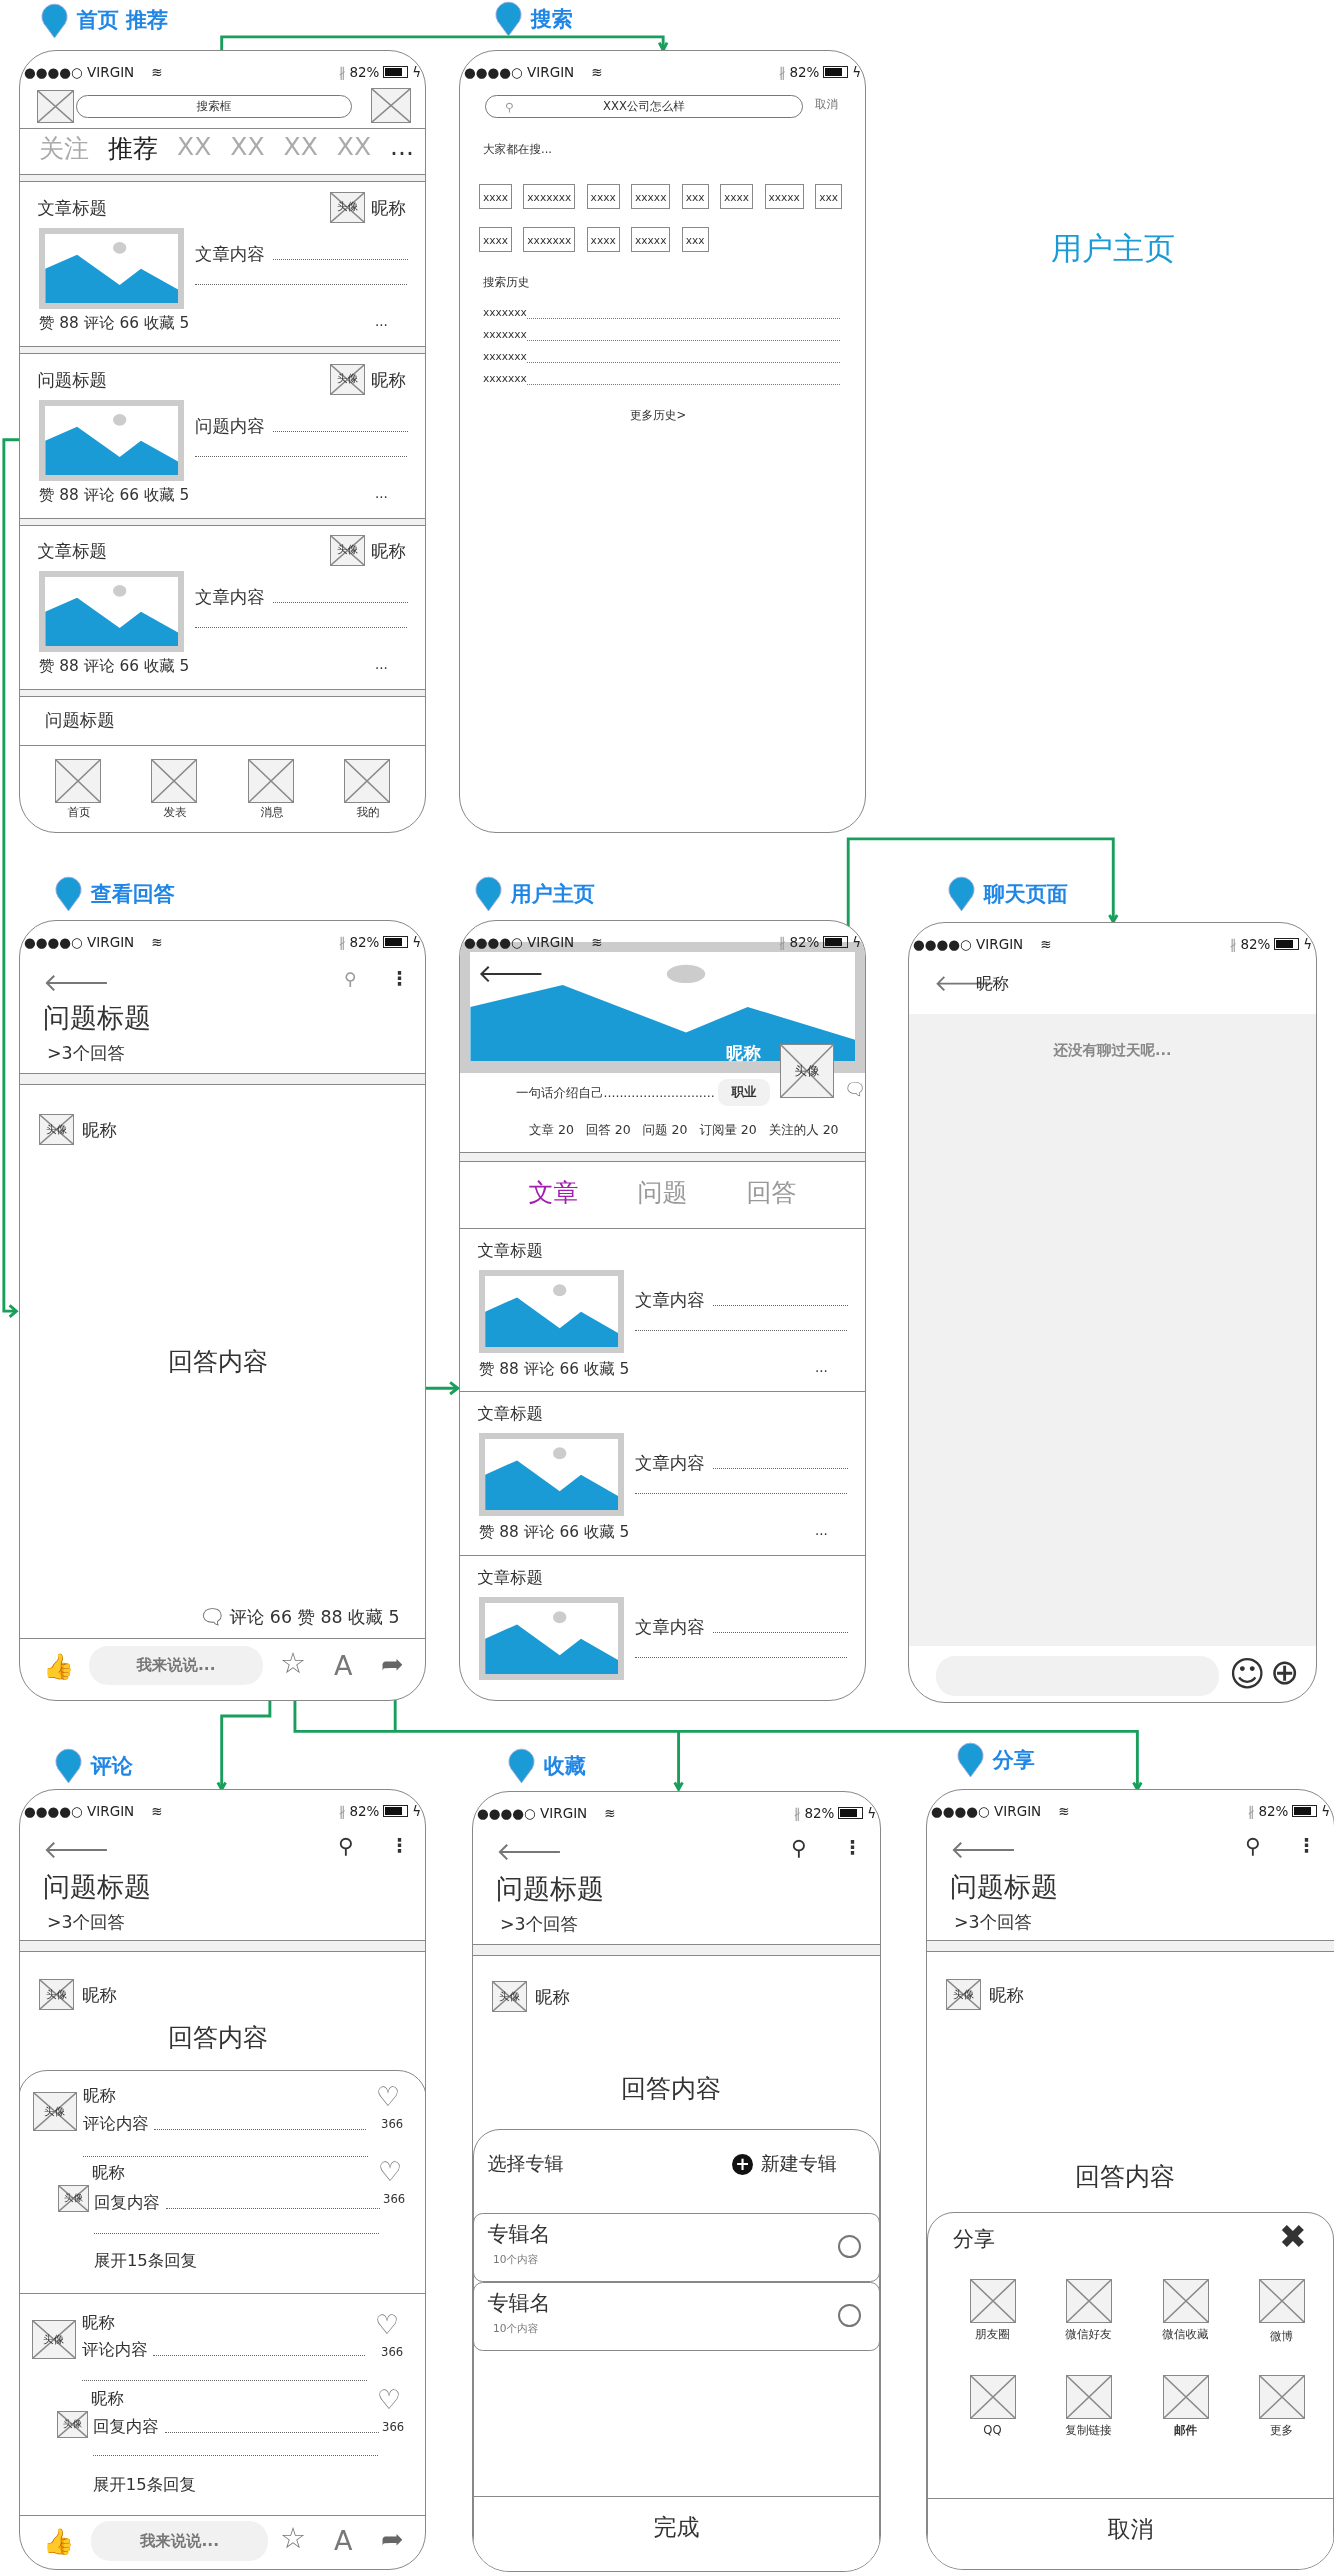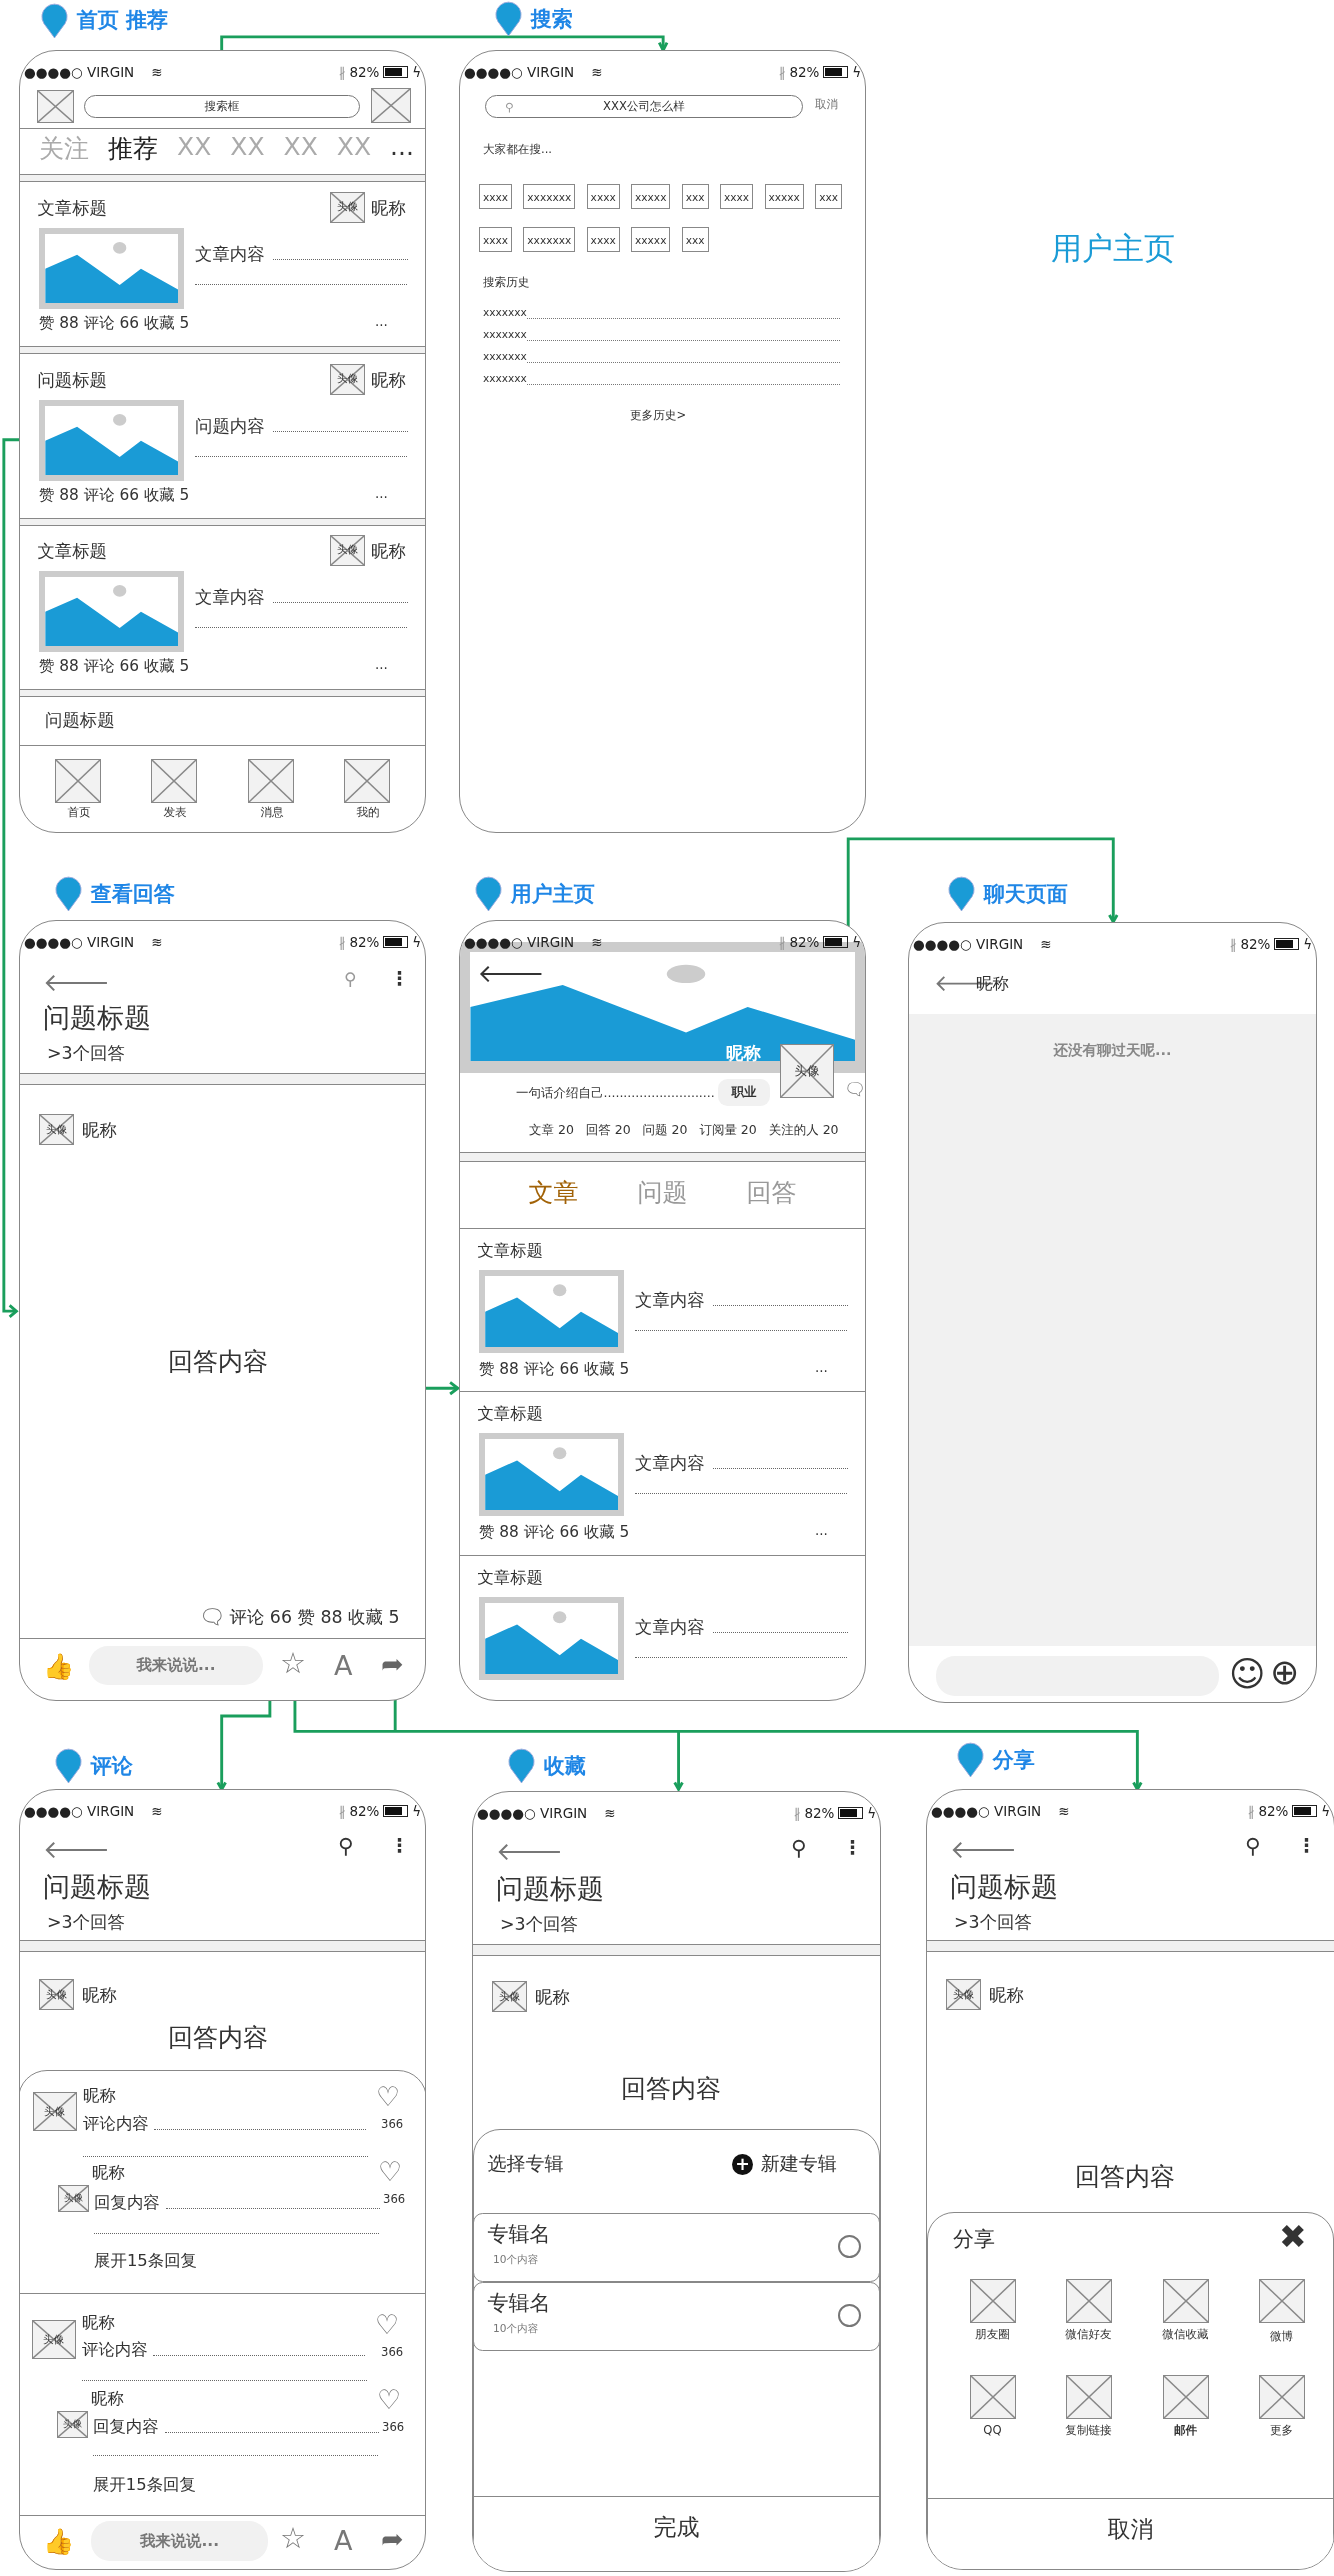--- a/index.html
+++ b/index.html
@@ -87,21 +87,21 @@
         <span>82%</span>
         <span class="batt"></span>
         <span>ϟ</span>
       </span>
   </div>
   <div class="xbox" style="left:17.4px;top:39px;width:37px;height:33px;">
       <svg viewBox="0 0 100 100" preserveAspectRatio="none">
         <use href="#xcross"></use>
       </svg>
     </div>
-  <div class="abs" style="left:64px;top:44px;width:276px;height:23px;border:1.4px solid #777;border-radius:13.5px;font-size:11.6px;display:flex;align-items:center;justify-content:center;">搜索框</div>
+  <div class="abs" style="left:56px;top:44px;width:276px;height:23px;border:1.4px solid #777;border-radius:13.5px;font-size:11.6px;display:flex;align-items:center;justify-content:center;">搜索框</div>
   <div class="xbox" style="left:351px;top:37px;width:40px;height:35px;">
       <svg viewBox="0 0 100 100" preserveAspectRatio="none">
         <use href="#xcross"></use>
       </svg>
     </div>
   <div class="hr" style="top:77px"></div>
   <div class="abs" style="left:19px;top:81px;display:flex;gap:19px;font-size:25px;">
     <span style="color:#aaa">关注</span>
     <span style="color:#222">推荐</span>
     <span style="color:#aaa">XX</span>
@@ -370,21 +370,21 @@
         <use href="#xcross"></use>
       </svg>
       <span style="font-size:12.5px">头像</span>
     </div>
   <div class="t" style="left:384px;top:158px;font-size:17.4px;color:#777;">🗨</div>
   <div class="t" style="left:56px;top:164px;font-size:12.5px;">一句话介绍自己............................</div>
   <div class="pill" style="left:258px;top:158px;width:52px;height:27px;font-size:12.5px;color:#333;border-radius:9.6px;">职业</div>
   <div class="t" style="left:69px;top:201px;font-size:12.5px;white-space:pre;">文章 20   回答 20   问题 20   订阅量 20   关注的人 20</div>
   <div class="gap" style="top:231px;height:9.6px"></div>
   <div class="abs" style="left:0;right:0;top:255px;display:flex;justify-content:space-around;font-size:25px;padding:0 39px">
-    <span style="color:#a16207">文章</span>
+    <span style="color:#a21caf">文章</span>
     <span style="color:#999">问题</span>
     <span style="color:#999">回答</span>
   </div>
   <div class="hr" style="top:307px;border-top-width:1.9px"></div>
 
   <div class="abs" style="left:0;right:0;top:309px;height:162px;">
     <div class="t" style="left:17.4px;top:9.6px;font-size:16.4px;">文章标题</div>
     <div class="img" style="left:19px;top:40px;width:145px;height:83px;">
         <div class="inner">
           <svg viewBox="0 0 138 74" width="133" height="71">

